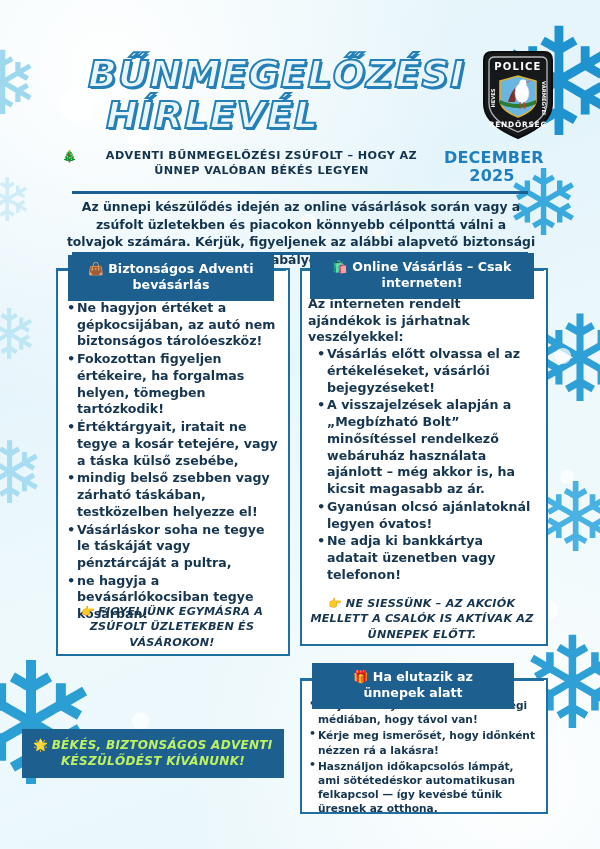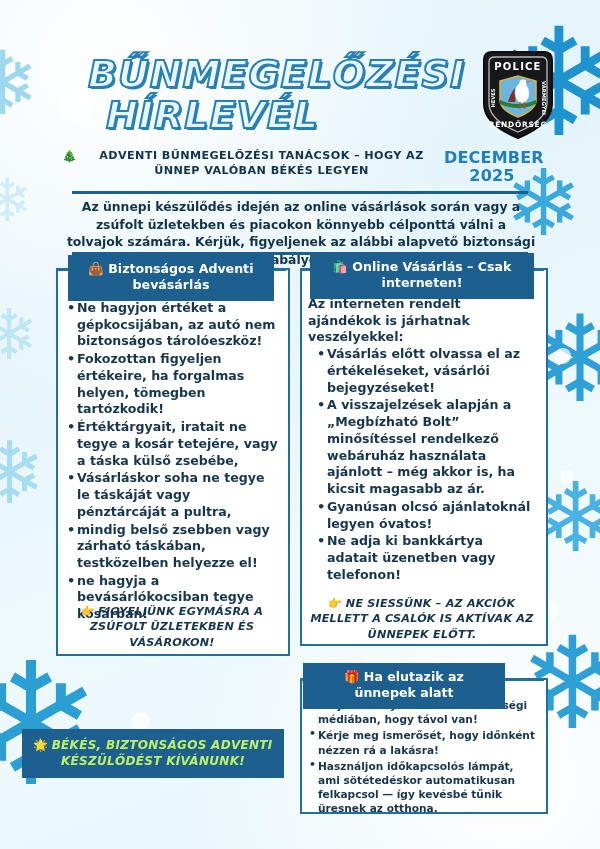--- a/index.html
+++ b/index.html
@@ -111,21 +111,21 @@
   #panelLeftHd{left:68px;top:255px;width:206px;}
   #panelLeftBody{position:absolute;left:66px;top:300px;width:212px;}
   #panelLeftHl{position:absolute;left:64px;top:604px;width:216px;}
   
   #panelRight{left:300px;top:268px;width:244px;height:374px;}
   #panelRightHd{left:310px;top:253px;width:224px;}
   #panelRightBody{position:absolute;left:308px;top:296px;width:228px;}
   #panelRightHl{position:absolute;left:306px;top:596px;width:232px;}
   
   #panelBot{left:300px;top:678px;width:244px;height:132px;}
-  #panelBotHd{left:303px;top:663px;width:202px;}
+  #panelBotHd{left:312px;top:663px;width:202px;}
   #panelBotBody{position:absolute;left:308px;top:698px;width:230px;}
   #panelBotBody .bodytxt{font-size:10.6px;line-height:1.34;}
   #panelBotBody ul.blist li{padding-left:10px;margin-bottom:2px;}
   #panelBotBody ul.blist li:before{font-size:11px;top:-1px;}
   
   .hline{position:absolute;height:3px;background:#1f6fa3;z-index:1;}
   
   .banner{
     position:absolute;left:22px;top:729px;width:262px;
     background:#1d5f8f;color:#bef264;
@@ -181,43 +181,43 @@
       <path d="M42 56 l0 7 M46 56 l1 7" stroke="#cc3c2a" stroke-width="1.2"></path>
       <text x="40" y="24" text-anchor="middle" fill="#ffffff" font-family="DejaVu Sans, sans-serif" font-size="10" font-weight="bold" letter-spacing="1.2">POLICE</text>
       <text x="40" y="81" text-anchor="middle" fill="#ffffff" font-family="DejaVu Sans, sans-serif" font-size="7.4" font-weight="bold" letter-spacing=".8">RENDŐRSÉG</text>
       <text x="17" y="52" text-anchor="middle" fill="#ffffff" font-family="DejaVu Sans, sans-serif" font-size="5.2" font-weight="bold" transform="rotate(-90 17 52)">HEVES</text>
       <text x="64" y="52" text-anchor="middle" fill="#ffffff" font-family="DejaVu Sans, sans-serif" font-size="5.2" font-weight="bold" transform="rotate(90 64 52)">VÁRMEGYEI</text>
     </svg>
   </div>
 
   <div class="subrow">
     <span class="treeicon">🎄</span>
-    <span class="subtext">ADVENTI BŰNMEGELŐZÉSI TANÁCSOK – HOGY AZ ÜNNEP VALÓBAN BÉKÉS LEGYEN</span>
+    <span class="subtext">ADVENTI BŰNMEGELŐZÉSI ZSÚFOLT – HOGY AZ ÜNNEP VALÓBAN BÉKÉS LEGYEN</span>
     <span class="datebox">
       <span>DECEMBER</span><br>
       <span>2025</span>
     </span>
   </div>
 
   <div class="rule"></div>
   <div class="lead">Az ünnepi készülődés idején az online vásárlások során vagy a zsúfolt üzletekben és piacokon könnyebb célponttá válni a tolvajok számára. Kérjük, figyeljenek az alábbi alapvető biztonsági szabályokra!</div>
   <div class="rule2"></div>
 
   <div class="hline" style="left:56px;top:268px;width:230px;"></div>
   <div class="panel" id="panelLeft"></div>
   <div class="panel-hd" id="panelLeftHd">
     <span class="emo">👜</span><span>Biztonságos Adventi bevásárlás</span>
   </div>
   <div id="panelLeftBody">
     <ul class="blist bodytxt">
       <li>Ne hagyjon értéket a gépkocsijában, az autó nem biztonságos tárolóeszköz!</li>
       <li>Fokozottan figyeljen értékeire, ha forgalmas helyen, tömegben tartózkodik!</li>
       <li>Értéktárgyait, iratait ne tegye a kosár tetejére, vagy a táska külső zsebébe,</li>
+      <li>mindig belső zsebben vagy zárható táskában, testközelben helyezze el!</li>
       <li>Vásárláskor soha ne tegye le táskáját vagy pénztárcáját a pultra,</li>
-      <li>mindig belső zsebben vagy zárható táskában, testközelben helyezze el!</li>
       <li>ne hagyja a bevásárlókocsiban tegye kosárban!</li>
     </ul>
   </div>
   <div id="panelLeftHl" class="highlight">
     <span class="hand">👉</span><span>FIGYELJÜNK EGYMÁSRA A ZSÚFOLT ÜZLETEKBEN ÉS VÁSÁROKON!</span>
   </div>
 
   <div class="hline" style="left:300px;top:268px;width:244px;"></div>
   <div class="panel" id="panelRight"></div>
   <div class="panel-hd" id="panelRightHd">

